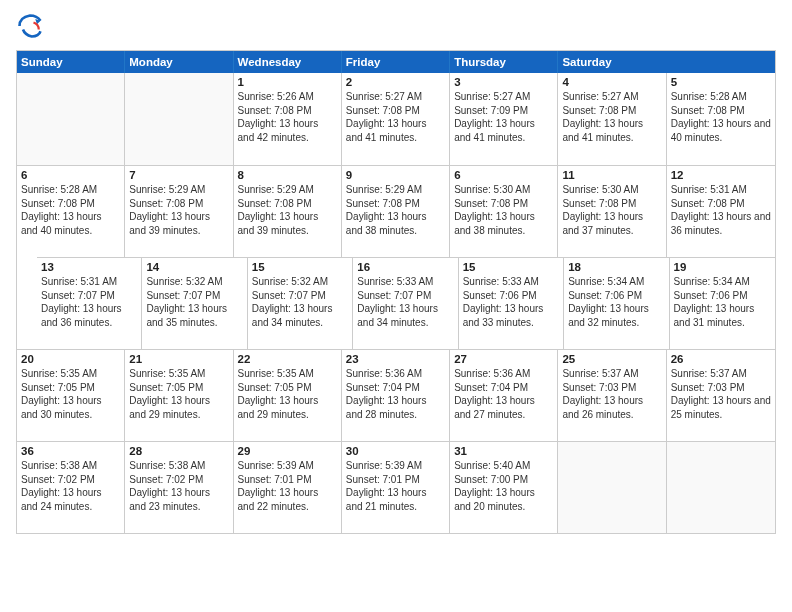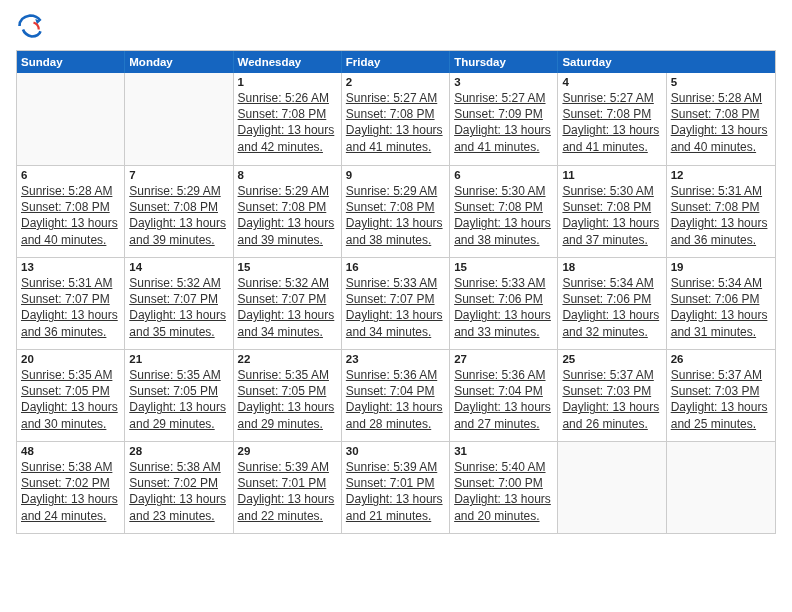--- a/index.html
+++ b/index.html
@@ -108,24 +108,23 @@
       background: #f9f9f9;
     }
     .day-num {
       font-weight: bold;
       font-size: 11.5px;
       color: #222;
       display: block;
       margin-bottom: 2px;
     }
     .day-info {
-      font-size: 12px;
+      font-size: 10px;
       color: #333;
       line-height: 1.35;
-      text-decoration: underline;
     }
   </style>
 </head>
 <body>
 
 <div class="page">
   <div class="header">
     <div class="logo">
       <svg class="logo-icon" viewBox="0 0 32 32">
         <rect x="0" y="0" width="32" height="32" fill="none"></rect>
@@ -226,21 +225,21 @@
 Sunset: 7:08 PM
 Daylight: 13 hours and 37 minutes.</div>
           </div>
           <div class="cal-cell">
             <span class="day-num">12</span>
             <div class="day-info" style="white-space: pre-line;">Sunrise: 5:31 AM
 Sunset: 7:08 PM
 Daylight: 13 hours and 36 minutes.</div>
           </div>
         </div>
-        <div class="cal-row" style="min-height: 92px;">
+        <div class="cal-row" style="min-height: 92px; margin-left: 20px;">
           <div class="cal-cell">
             <span class="day-num">13</span>
             <div class="day-info" style="white-space: pre-line;">Sunrise: 5:31 AM
 Sunset: 7:07 PM
 Daylight: 13 hours and 36 minutes.</div>
           </div>
           <div class="cal-cell">
             <span class="day-num">14</span>
             <div class="day-info" style="white-space: pre-line;">Sunrise: 5:32 AM
 Sunset: 7:07 PM
@@ -316,21 +315,21 @@
           </div>
           <div class="cal-cell">
             <span class="day-num">26</span>
             <div class="day-info" style="white-space: pre-line;">Sunrise: 5:37 AM
 Sunset: 7:03 PM
 Daylight: 13 hours and 25 minutes.</div>
           </div>
         </div>
         <div class="cal-row" style="min-height: 92px;">
           <div class="cal-cell">
-            <span class="day-num">48</span>
+            <span class="day-num">36</span>
             <div class="day-info" style="white-space: pre-line;">Sunrise: 5:38 AM
 Sunset: 7:02 PM
 Daylight: 13 hours and 24 minutes.</div>
           </div>
           <div class="cal-cell">
             <span class="day-num">28</span>
             <div class="day-info" style="white-space: pre-line;">Sunrise: 5:38 AM
 Sunset: 7:02 PM
 Daylight: 13 hours and 23 minutes.</div>
           </div>

